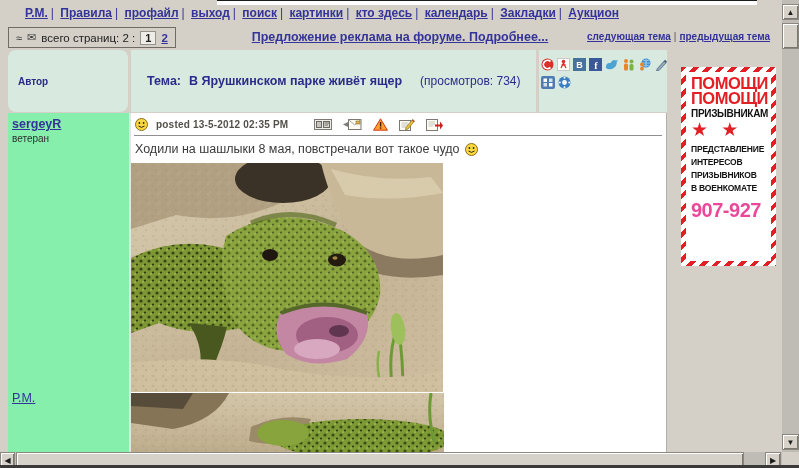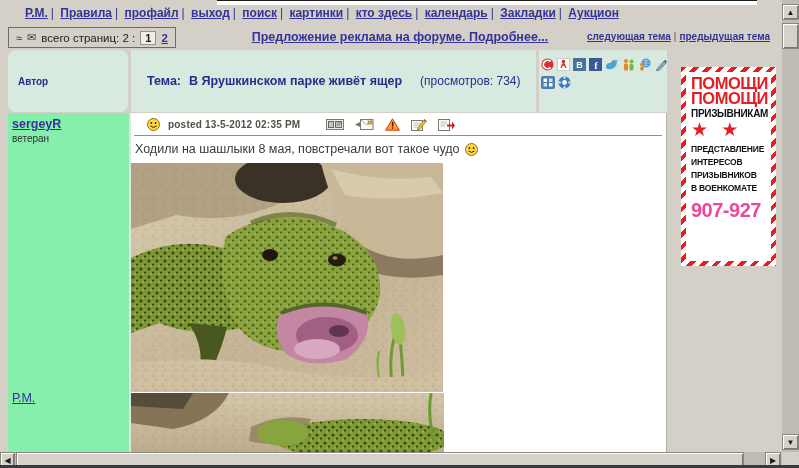--- a/index.html
+++ b/index.html
@@ -55,21 +55,21 @@
 
   
   .author-col { position:absolute; left:8px; top:113px; width:121px; height:339px;
     background:#86efac; padding:4px 0 0 4px; }
   .author-name { font-size:12.5px; font-weight:700; }
   .author-rank { font-size:10px; color:#2f2f2f; margin-top:2px; }
   .pm-bottom { position:absolute; left:4px; top:278px; font-size:12.5px; }
   .col-divider { position:absolute; left:129px; top:113px; width:2px; height:339px; background:#e3e3e3; }
   .content-col { position:absolute; left:131px; top:113px; width:536px; height:339px;
     background:#fff; border-right:1px solid #b3b0aa; }
-  .postbar { position:absolute; left:16px; top:3px; height:16px;
+  .postbar { position:absolute; left:4px; top:3px; height:16px;
     display:flex; align-items:center; gap:8px; }
   .posted-txt { font-size:10px; font-weight:700; color:#53504a; letter-spacing:.2px; margin-right:18px; }
   .post-icons { display:flex; align-items:center; gap:11px; }
   .post-hr { position:absolute; left:3px; top:22px; width:528px; height:1px; background:#8f8f8f; }
   .post-text { position:absolute; left:4px; top:29px; font-size:12.5px; color:#3a3a3a;
     display:flex; align-items:center; gap:5px; white-space:nowrap; }
   .photo1 { position:absolute; left:0px; top:50px; width:312px; height:229px; }
   .photo2 { position:absolute; left:0px; top:280px; width:313px; height:59px; }
 
   

